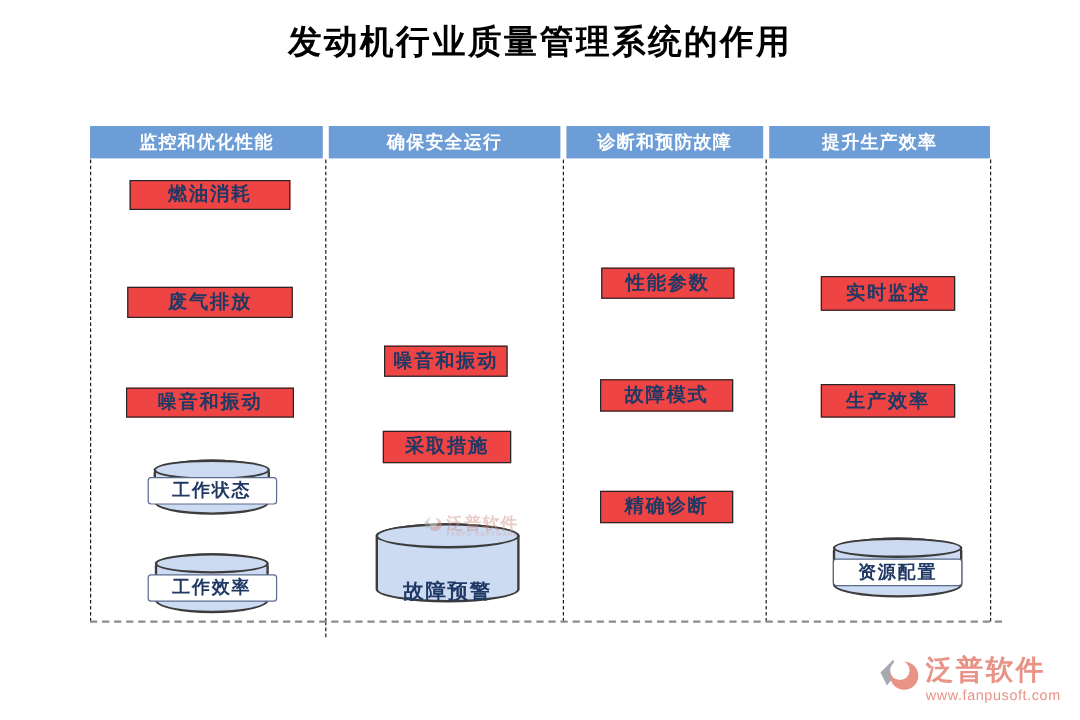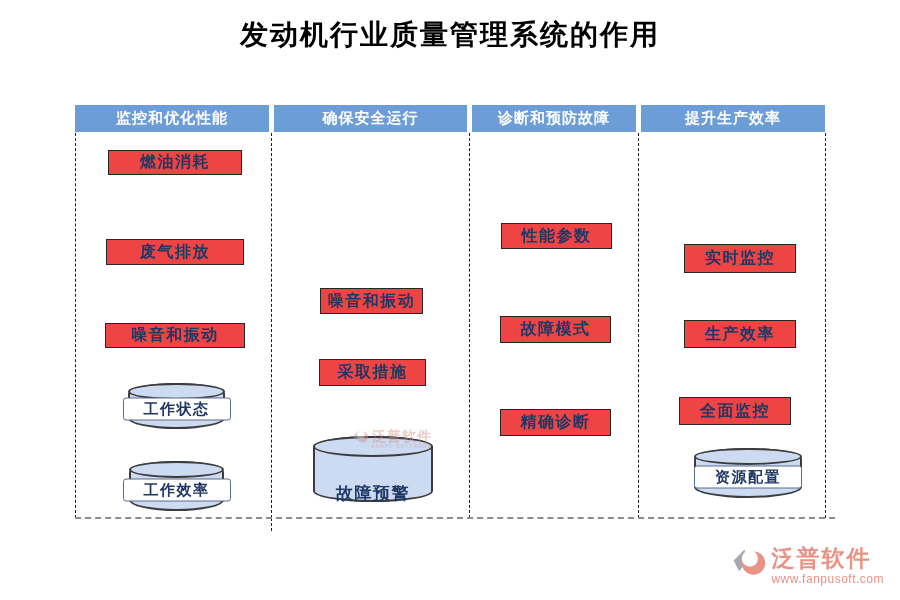--- a/index.html
+++ b/index.html
@@ -35,21 +35,21 @@
     color:var(--box-text,#1f3864);font-weight:bold;font-size:16px;letter-spacing:1.5px;white-space:nowrap;
   }
   .c1b1{left:108px;top:150px;width:134px;height:25px}
   .c1b2{left:106px;top:239px;width:138px;height:26px}
   .c1b3{left:105px;top:323px;width:140px;height:25px}
   .c2b1{left:320px;top:288px;width:103px;height:26px}
   .c2b2{left:319px;top:359px;width:107px;height:27px}
   .c3b1{left:501px;top:223px;width:111px;height:26px}
   .c3b2{left:500px;top:316px;width:111px;height:27px}
   .c3b3{left:500px;top:409px;width:111px;height:27px}
-  .c4b1{left:684px;top:244px;width:112px;height:29px}
+  .c4b1{left:684px;top:230px;width:112px;height:29px}
   .c4b2{left:684px;top:320px;width:112px;height:28px}
   .c4b3{left:679px;top:397px;width:112px;height:28px}
   
   .cyl{
     position:absolute;box-sizing:border-box;background:var(--cyl-fill,#ccdaf2);
     border:2px solid #3c3c3c;border-radius:50% / 11px;
   }
   .cyl-top{
     position:absolute;top:-2px;left:-2px;right:-2px;height:17px;box-sizing:border-box;
     background:var(--cyl-fill,#ccdaf2);border:2px solid #3c3c3c;border-radius:50%;
@@ -129,21 +129,20 @@
       <span class="wm-cap">FANPU SOFTWARE</span>
     </div>
   </div>
 
   <div class="box c3b1">性能参数</div>
   <div class="box c3b2">故障模式</div>
   <div class="box c3b3">精确诊断</div>
 
   <div class="box c4b1">实时监控</div>
   <div class="box c4b2">生产效率</div>
-  <div class="box c4b3">全面监控</div>
   <div class="cyl c4cyl">
     <div class="cyl-top"></div>
     <div class="cyl-label">资源配置</div>
   </div>
 
   <div class="wm-big">
     <svg width="36" height="36" viewBox="0 0 40 40">
       <polygon points="3,16 15,4 18,17 9,28" fill="#a6a9b0"></polygon>
       <circle cx="25" cy="19" r="13" fill="#e99286"></circle>
       <circle cx="21" cy="14" r="9" fill="#ffffff"></circle>

